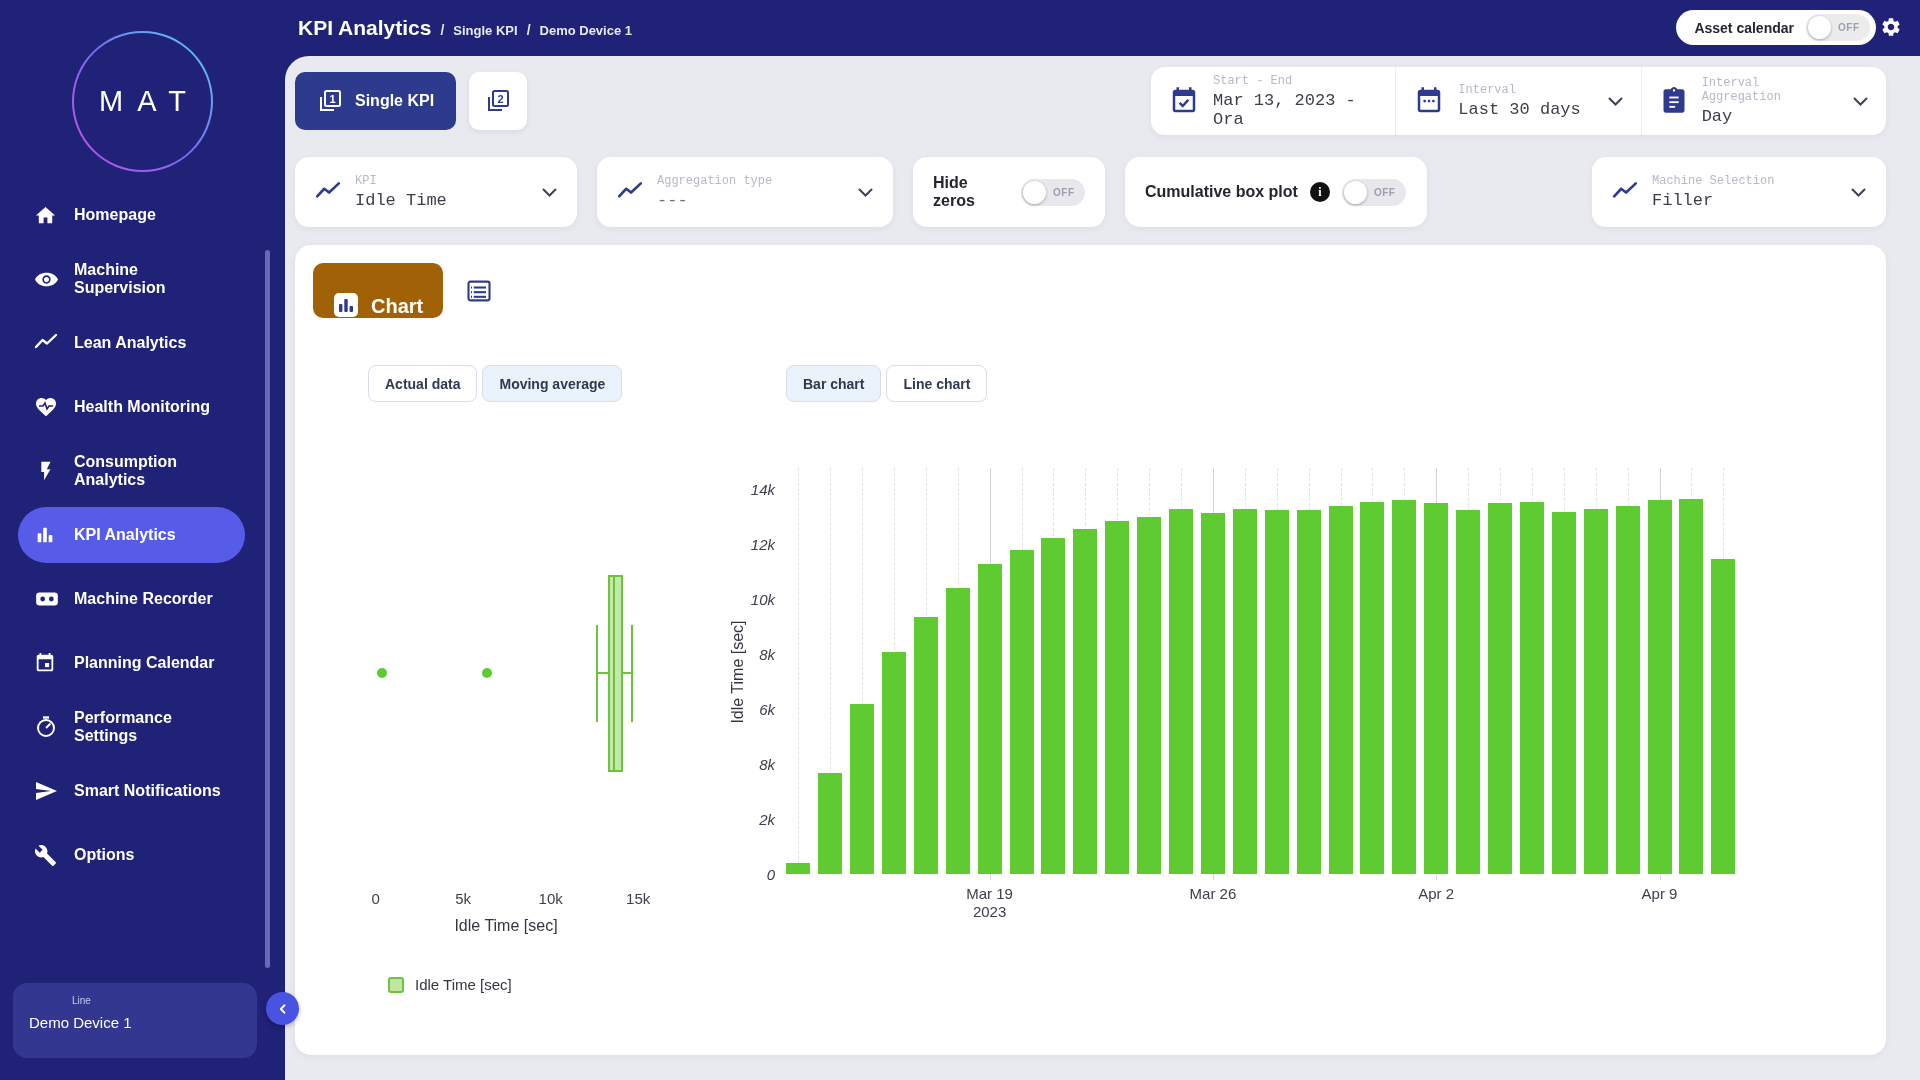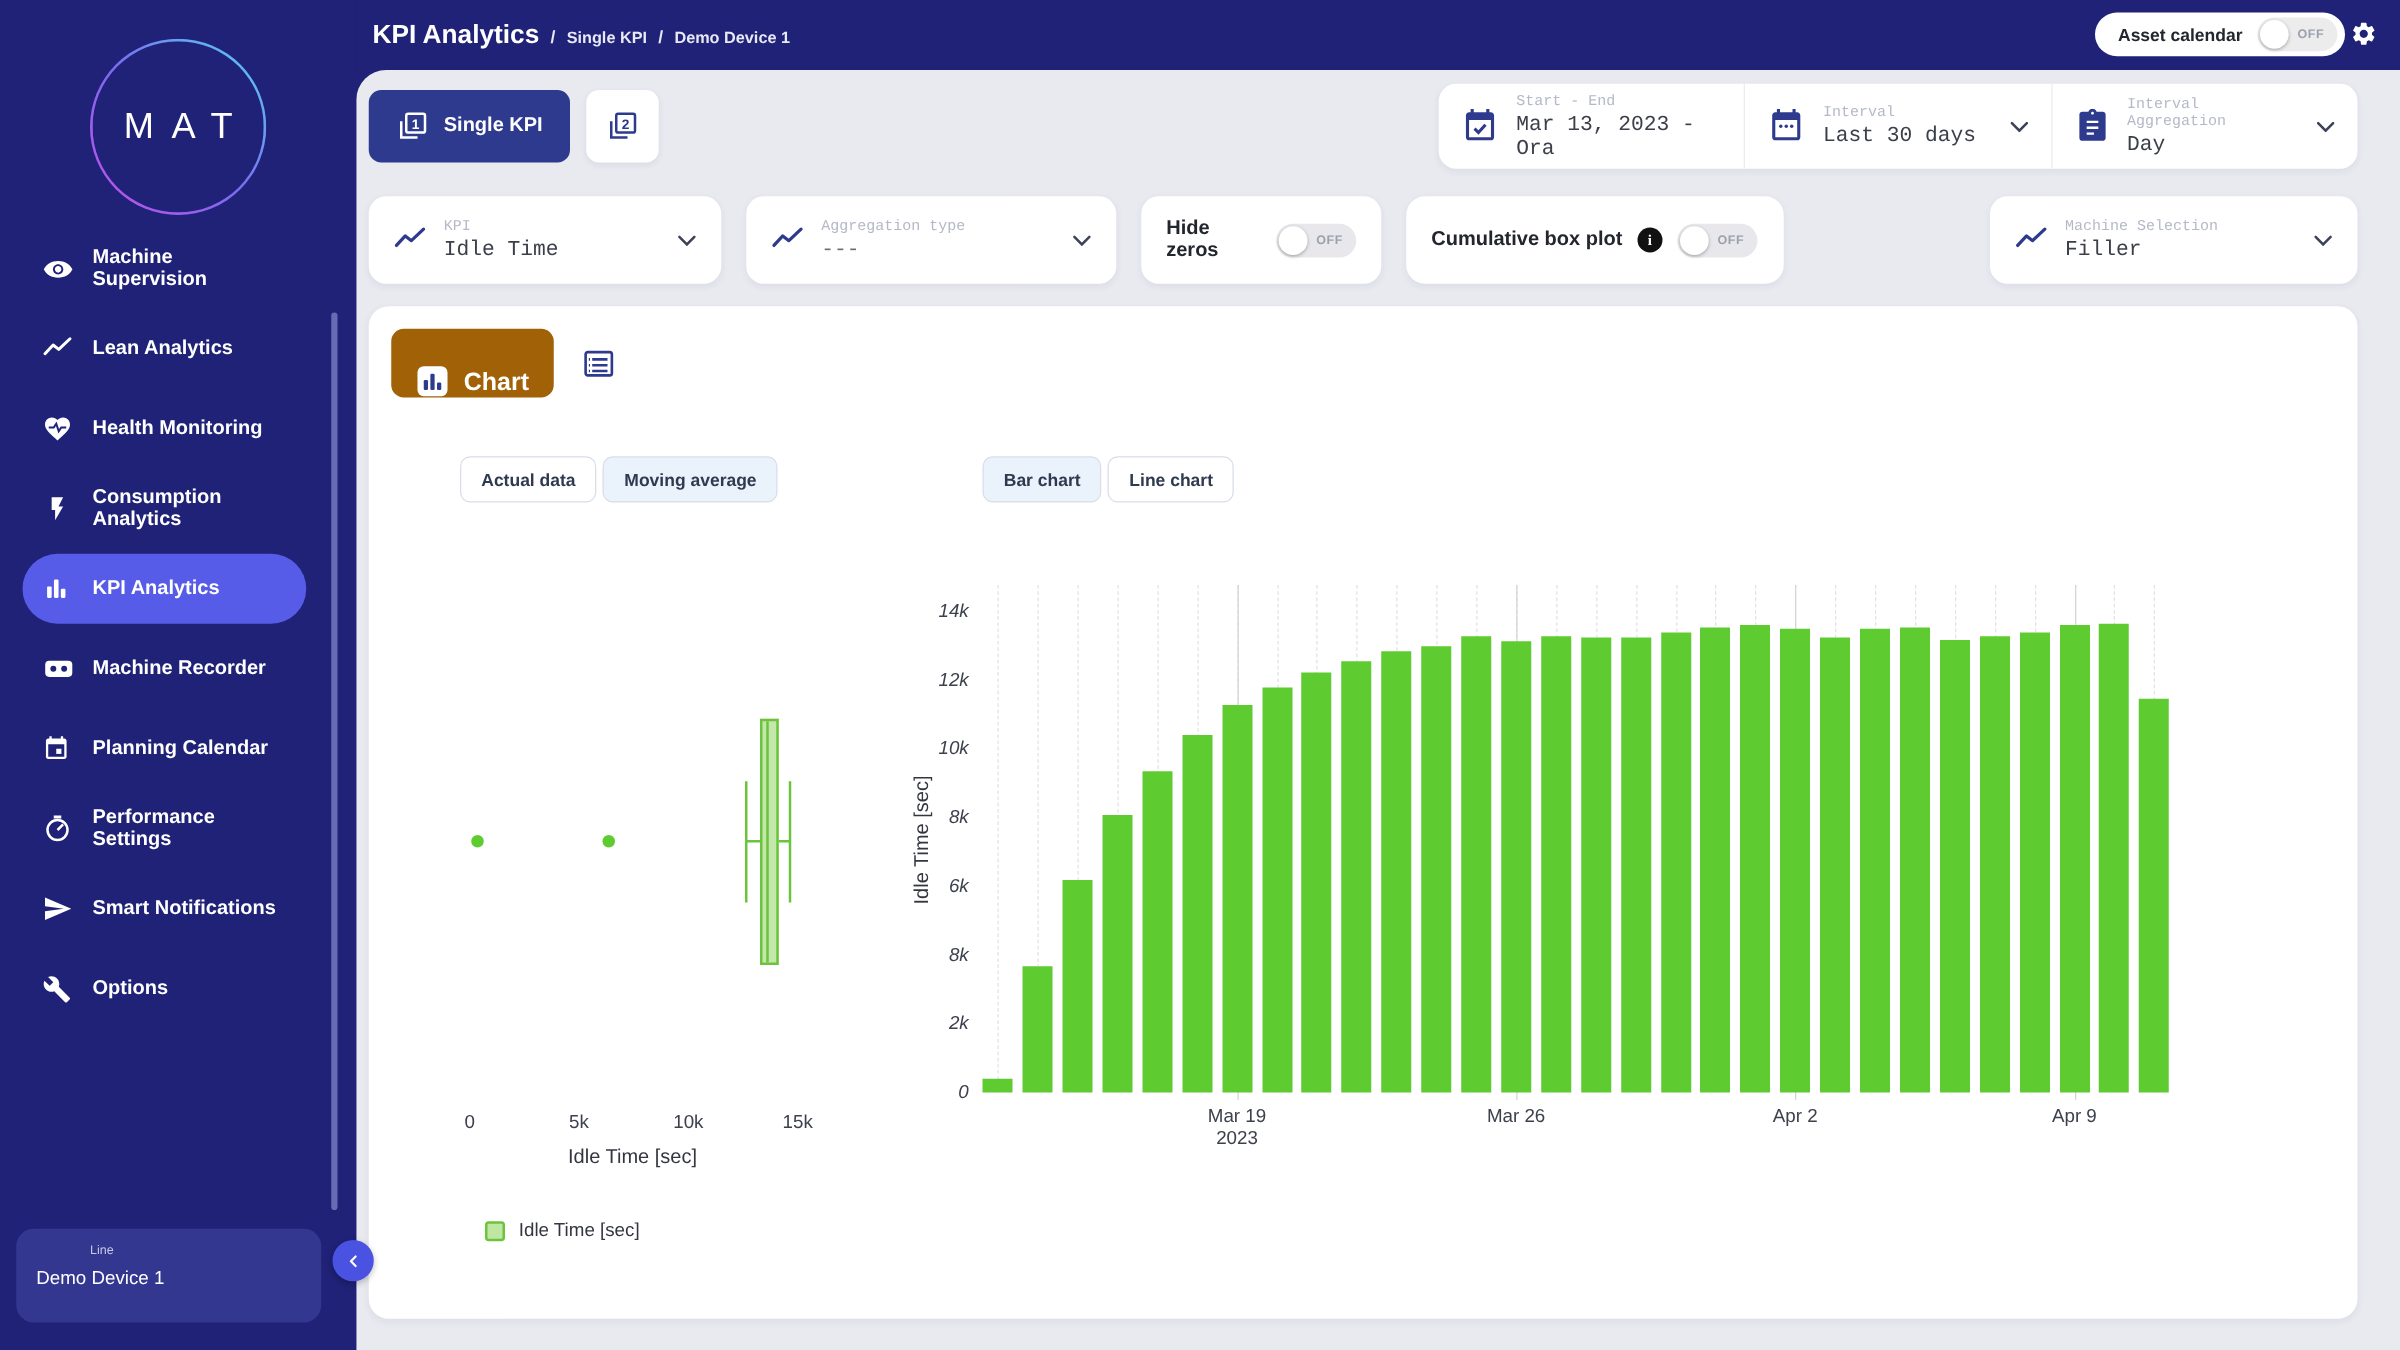--- a/index.html
+++ b/index.html
@@ -88,20 +88,28 @@
 </style>
 </head>
 <body>
 
 <aside class="sidebar">
   <div class="logo">
     <span>MAT</span>
   </div>
 
   <nav class="nav">
+    <div class="nav-item">
+      <span class="nav-icon">
+        <svg width="23" height="23" viewBox="0 0 24 24" fill="#fff">
+            <path d="M10 20v-6h4v6h5v-8h3L12 3 2 12h3v8z"></path>
+          </svg>
+      </span>
+      <span class="nav-label">Homepage</span>
+    </div>
     <div class="nav-item">
       <span class="nav-icon">
         <svg width="25" height="25" viewBox="0 0 24 24" fill="#fff">
             <path d="M12 5.5C7 5.5 2.7 8.1 1 12c1.7 3.9 6 6.5 11 6.5s9.3-2.6 11-6.5c-1.7-3.9-6-6.5-11-6.5zm0 10.5c-2.2 0-4-1.8-4-4s1.8-4 4-4 4 1.8 4 4-1.8 4-4 4zm0-6.5c-1.4 0-2.5 1.1-2.5 2.5S10.6 14.5 12 14.5 14.5 13.4 14.5 12 13.4 9.5 12 9.5z"></path>
           </svg>
       </span>
       <span class="nav-label">Machine Supervision</span>
     </div>
     <div class="nav-item">
       <span class="nav-icon">

